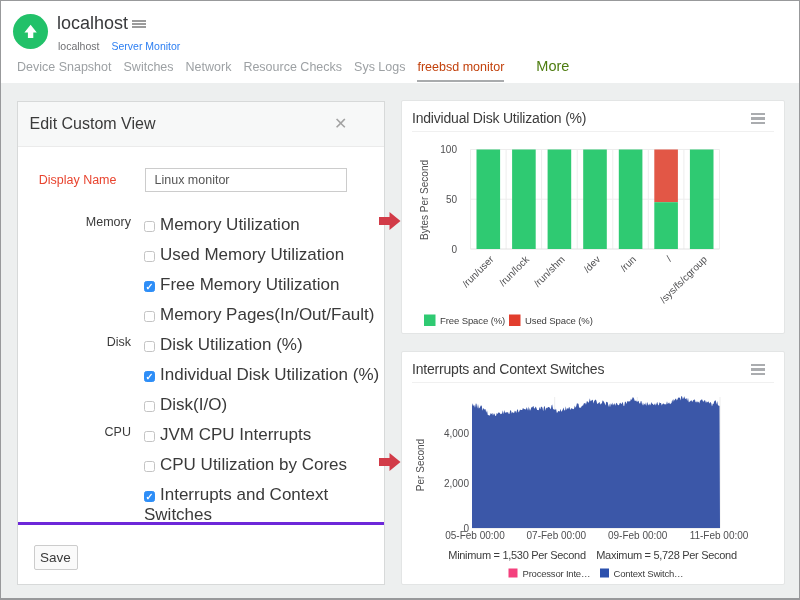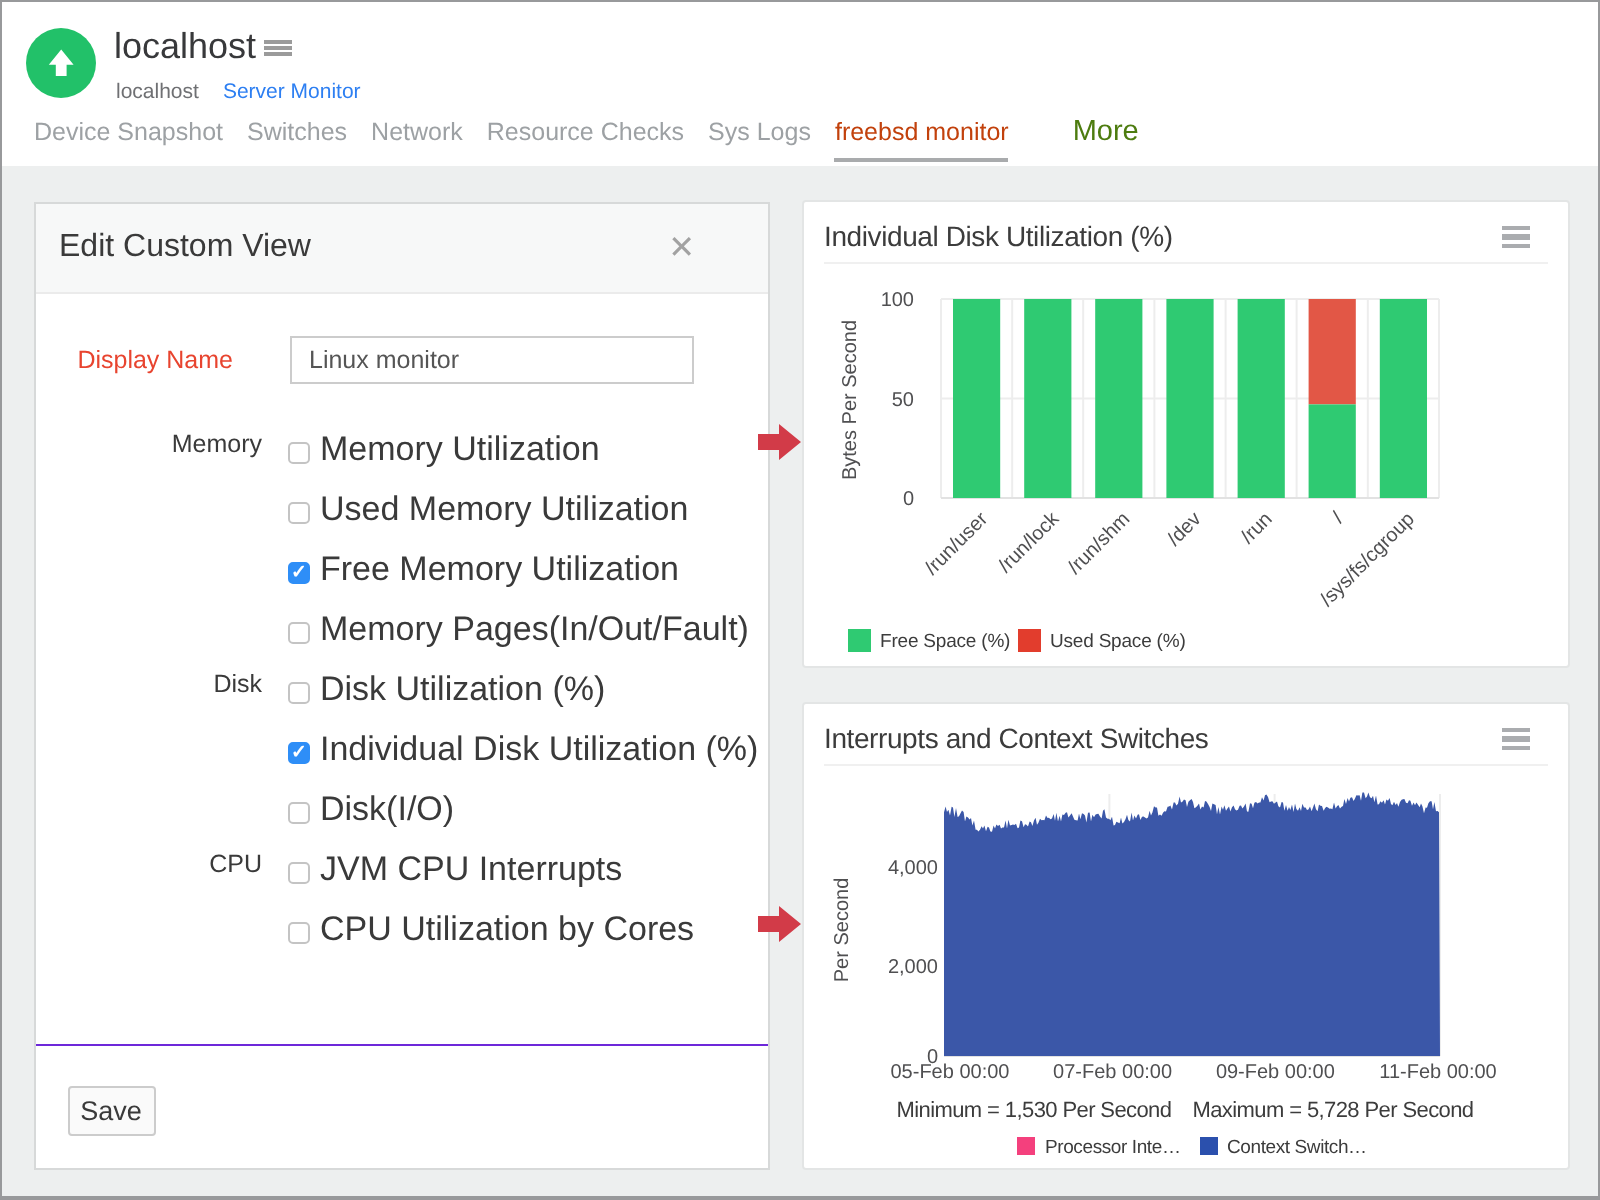--- a/index.html
+++ b/index.html
@@ -19,21 +19,21 @@
 .dlg-h { position:absolute; left:0; top:0; right:0; height:45px; background:#f7f8f8; border-bottom:1px solid #ebebeb; }
 .dlg-h .t { position:absolute; left:12px; top:13px; font-size:16px; color:#3a3a3a; }
 .dlg-h .x { position:absolute; right:36px; top:12px; font-size:16px; color:#a2a2a2; }
 .lbl-red { position:absolute; left:0; top:71px; width:99px; text-align:right; font-size:12.5px; color:#e8442f; }
 .inp { position:absolute; left:127px; top:66px; width:202px; height:24px; border:1px solid #ccc; font-size:12.5px; color:#555; padding-left:9px; line-height:22px; background:#fff; }
 .cat { position:absolute; left:0; width:113.5px; text-align:right; font-size:12.5px; color:#3a3a3a; }
 .row { position:absolute; left:126.5px; height:20px; }
 .cb { display:inline-block; width:11px; height:11px; border:1px solid #c4c4c4; border-radius:2.5px; background:#fff; vertical-align:middle; margin-top:2px; }
 .cb.on { background:#2e8ef7; border-color:#2e8ef7; color:#fff; font-size:9.5px; font-weight:bold; line-height:10px; text-align:center; }
 .rt { font-size:17px; color:#3a3a3a; margin-left:5px; vertical-align:middle; }
-.dlg-f { position:absolute; left:0; right:0; top:420px; border-top:1px solid #6d28d9; }
+.dlg-f { position:absolute; left:0; right:0; top:420px; border-top:3px solid #6d28d9; }
 .save { position:absolute; left:16px; top:20px; width:44px; height:25px; background:#fafafa; border:1px solid #ccc; border-radius:2px; font-size:13.5px; color:#3a3a3a; text-align:center; line-height:24px; }
 .panel { position:absolute; background:#fff; border:1px solid #e3e5e5; border-radius:2px; }
 .p1 { left:400px; top:17px; width:384px; height:234px; }
 .p2 { left:400px; top:268px; width:384px; height:234px; }
 .ptitle { position:absolute; left:10px; top:9px; font-size:14px; color:#3c3c3c; letter-spacing:-0.2px; }
 .pham { position:absolute; right:19px; top:12px; width:14px; height:11px; border-top:2.5px solid #aaacaf; border-bottom:2.5px solid #aaacaf; }
 .pham:after { content:""; position:absolute; left:0; top:2px; width:14px; height:2.5px; background:#aaacaf; }
 .psep { position:absolute; left:10px; right:10px; top:29.5px; height:1px; background:#f0f0f0; }
 .arrow { position:absolute; width:22px; height:18px; }
 .panel > svg { position:absolute; left:-1px; top:-1px; } .avatar svg, .arrow svg { position:absolute; left:0; top:0; }
@@ -66,20 +66,21 @@
 <div class="row" style="top:143px"><span class="cb "></span><span class="rt">Used Memory Utilization</span></div>
 <div class="row" style="top:173px"><span class="cb on">✓</span><span class="rt">Free Memory Utilization</span></div>
 <div class="row" style="top:203px"><span class="cb "></span><span class="rt">Memory Pages(In/Out/Fault)</span></div>
 <div class="cat" style="top:233px">Disk</div>
         <div class="row" style="top:233px"><span class="cb "></span><span class="rt">Disk Utilization (%)</span></div>
 <div class="row" style="top:263px"><span class="cb on">✓</span><span class="rt">Individual Disk Utilization (%)</span></div>
 <div class="row" style="top:293px"><span class="cb "></span><span class="rt">Disk(I/O)</span></div>
 <div class="cat" style="top:323px">CPU</div>
         <div class="row" style="top:323px"><span class="cb "></span><span class="rt">JVM CPU Interrupts</span></div>
 <div class="row" style="top:353px"><span class="cb "></span><span class="rt">CPU Utilization by Cores</span></div>
+<div class="row" style="top:383px"><span class="cb on">✓</span><span class="rt">Interrupts and Context Switches</span></div>
       <div class="dlg-f">
           <div class="save">Save</div>
         </div>
     </div>
     <div class="arrow" style="left:378px;top:129px">
         <svg width="22" height="18" viewBox="0 0 22 18">
           <path d="M0 5 L10.5 5 L10.5 0 L21.5 9 L10.5 18 L10.5 13 L0 13 Z" fill="#d23b48"></path>
         </svg>
       </div>
     <div class="arrow" style="left:378px;top:370px">

